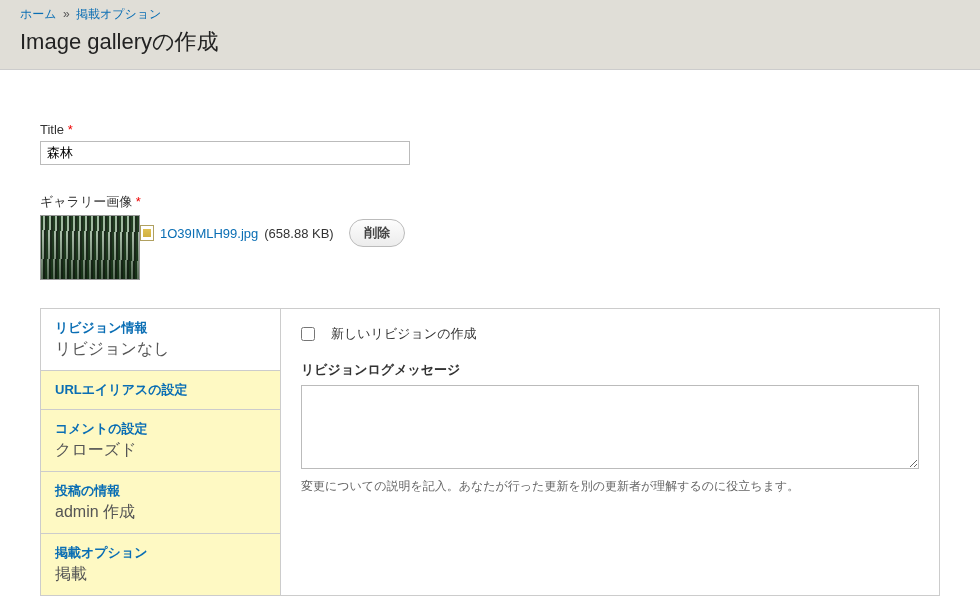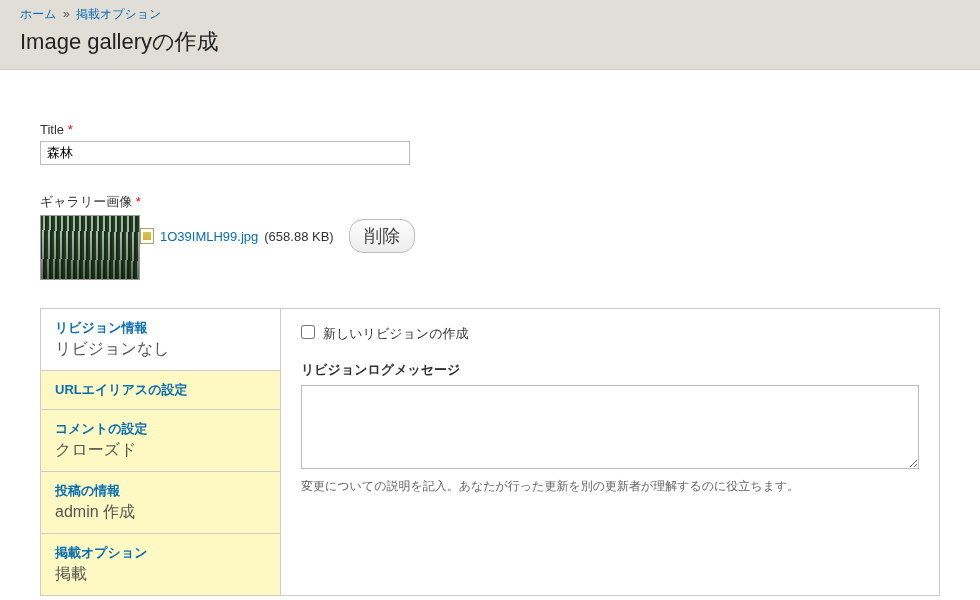--- a/index.html
+++ b/index.html
@@ -51,23 +51,24 @@
 }
 .file-link { color: #0a6eb4; text-decoration: none; }
 .file-size { color: #333; }
 
 .btn {
   display: inline-block;
   padding: 4px 14px;
   border: 1px solid #bbb;
   border-radius: 14px;
   background: linear-gradient(#fdfdfd, #ececec);
-  font-size: 18px;
+  font-size: 13px;
   color: #444;
   cursor: pointer;
+  font-weight: bold;
 }
 
 .tabs-box {
   border: 1px solid #ccc;
   display: flex;
   margin-bottom: 16px;
 }
 .vtabs {
   width: 240px;
   border-right: 1px solid #ccc;
@@ -77,21 +78,21 @@
   padding: 10px 14px;
   border-bottom: 1px solid #ccc;
   cursor: pointer;
 }
 .vtab:last-child { border-bottom: none; }
 .vtab.active { background: #fff; }
 .vtab .title { color: #0a6eb4; font-weight: bold; font-size: 13px; }
 .vtab .summary { color: #555; font-size: 16px; margin-top: 2px; }
 
 .tab-content { flex: 1; padding: 16px 20px; }
-.checkbox-row { display: flex; align-items: flex-start; gap: 8px; margin-bottom: 18px; }
+.checkbox-row { display: flex; align-items: center; gap: 16px; margin-bottom: 18px; }
 .checkbox-row input { width: 14px; height: 14px; }
 .field-label { font-weight: bold; margin-bottom: 6px; font-size: 13px; }
 textarea {
   width: 100%; height: 84px; border: 1px solid #bbb; resize: vertical;
   font-size: 13px; padding: 4px;
 }
 .help-text { color: #666; font-size: 12px; margin-top: 6px; }
 
 .actions { display: flex; gap: 14px; }
 </style>

